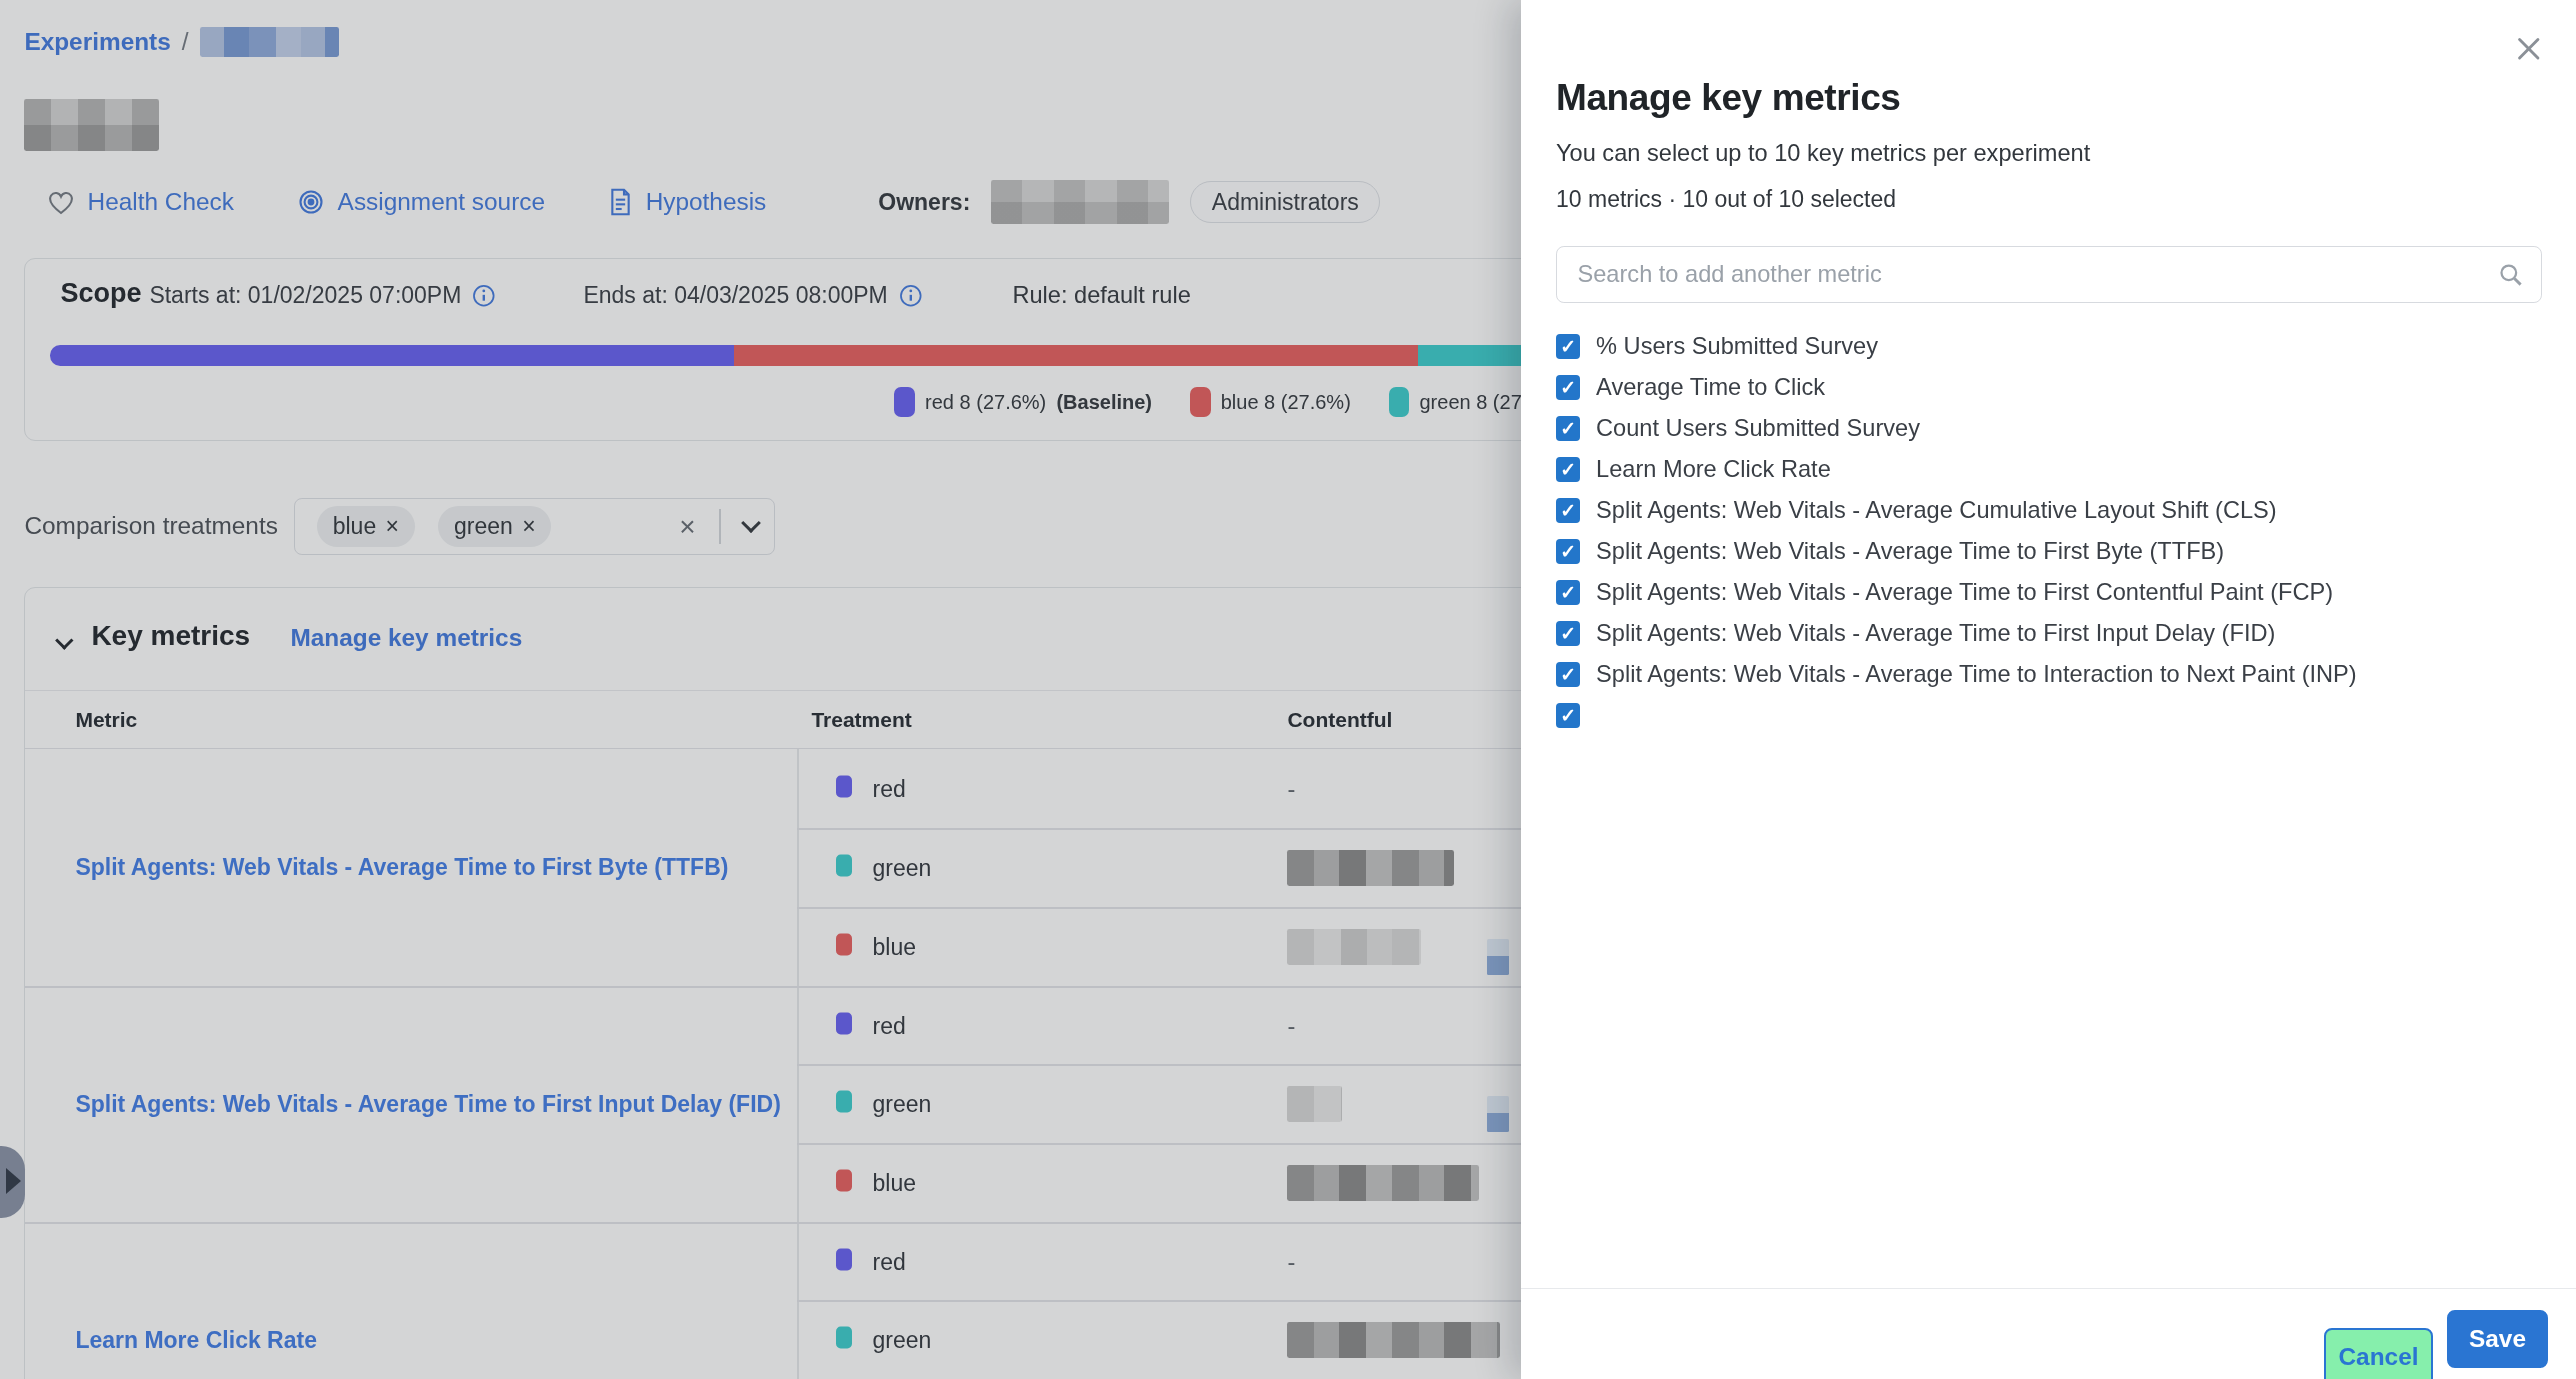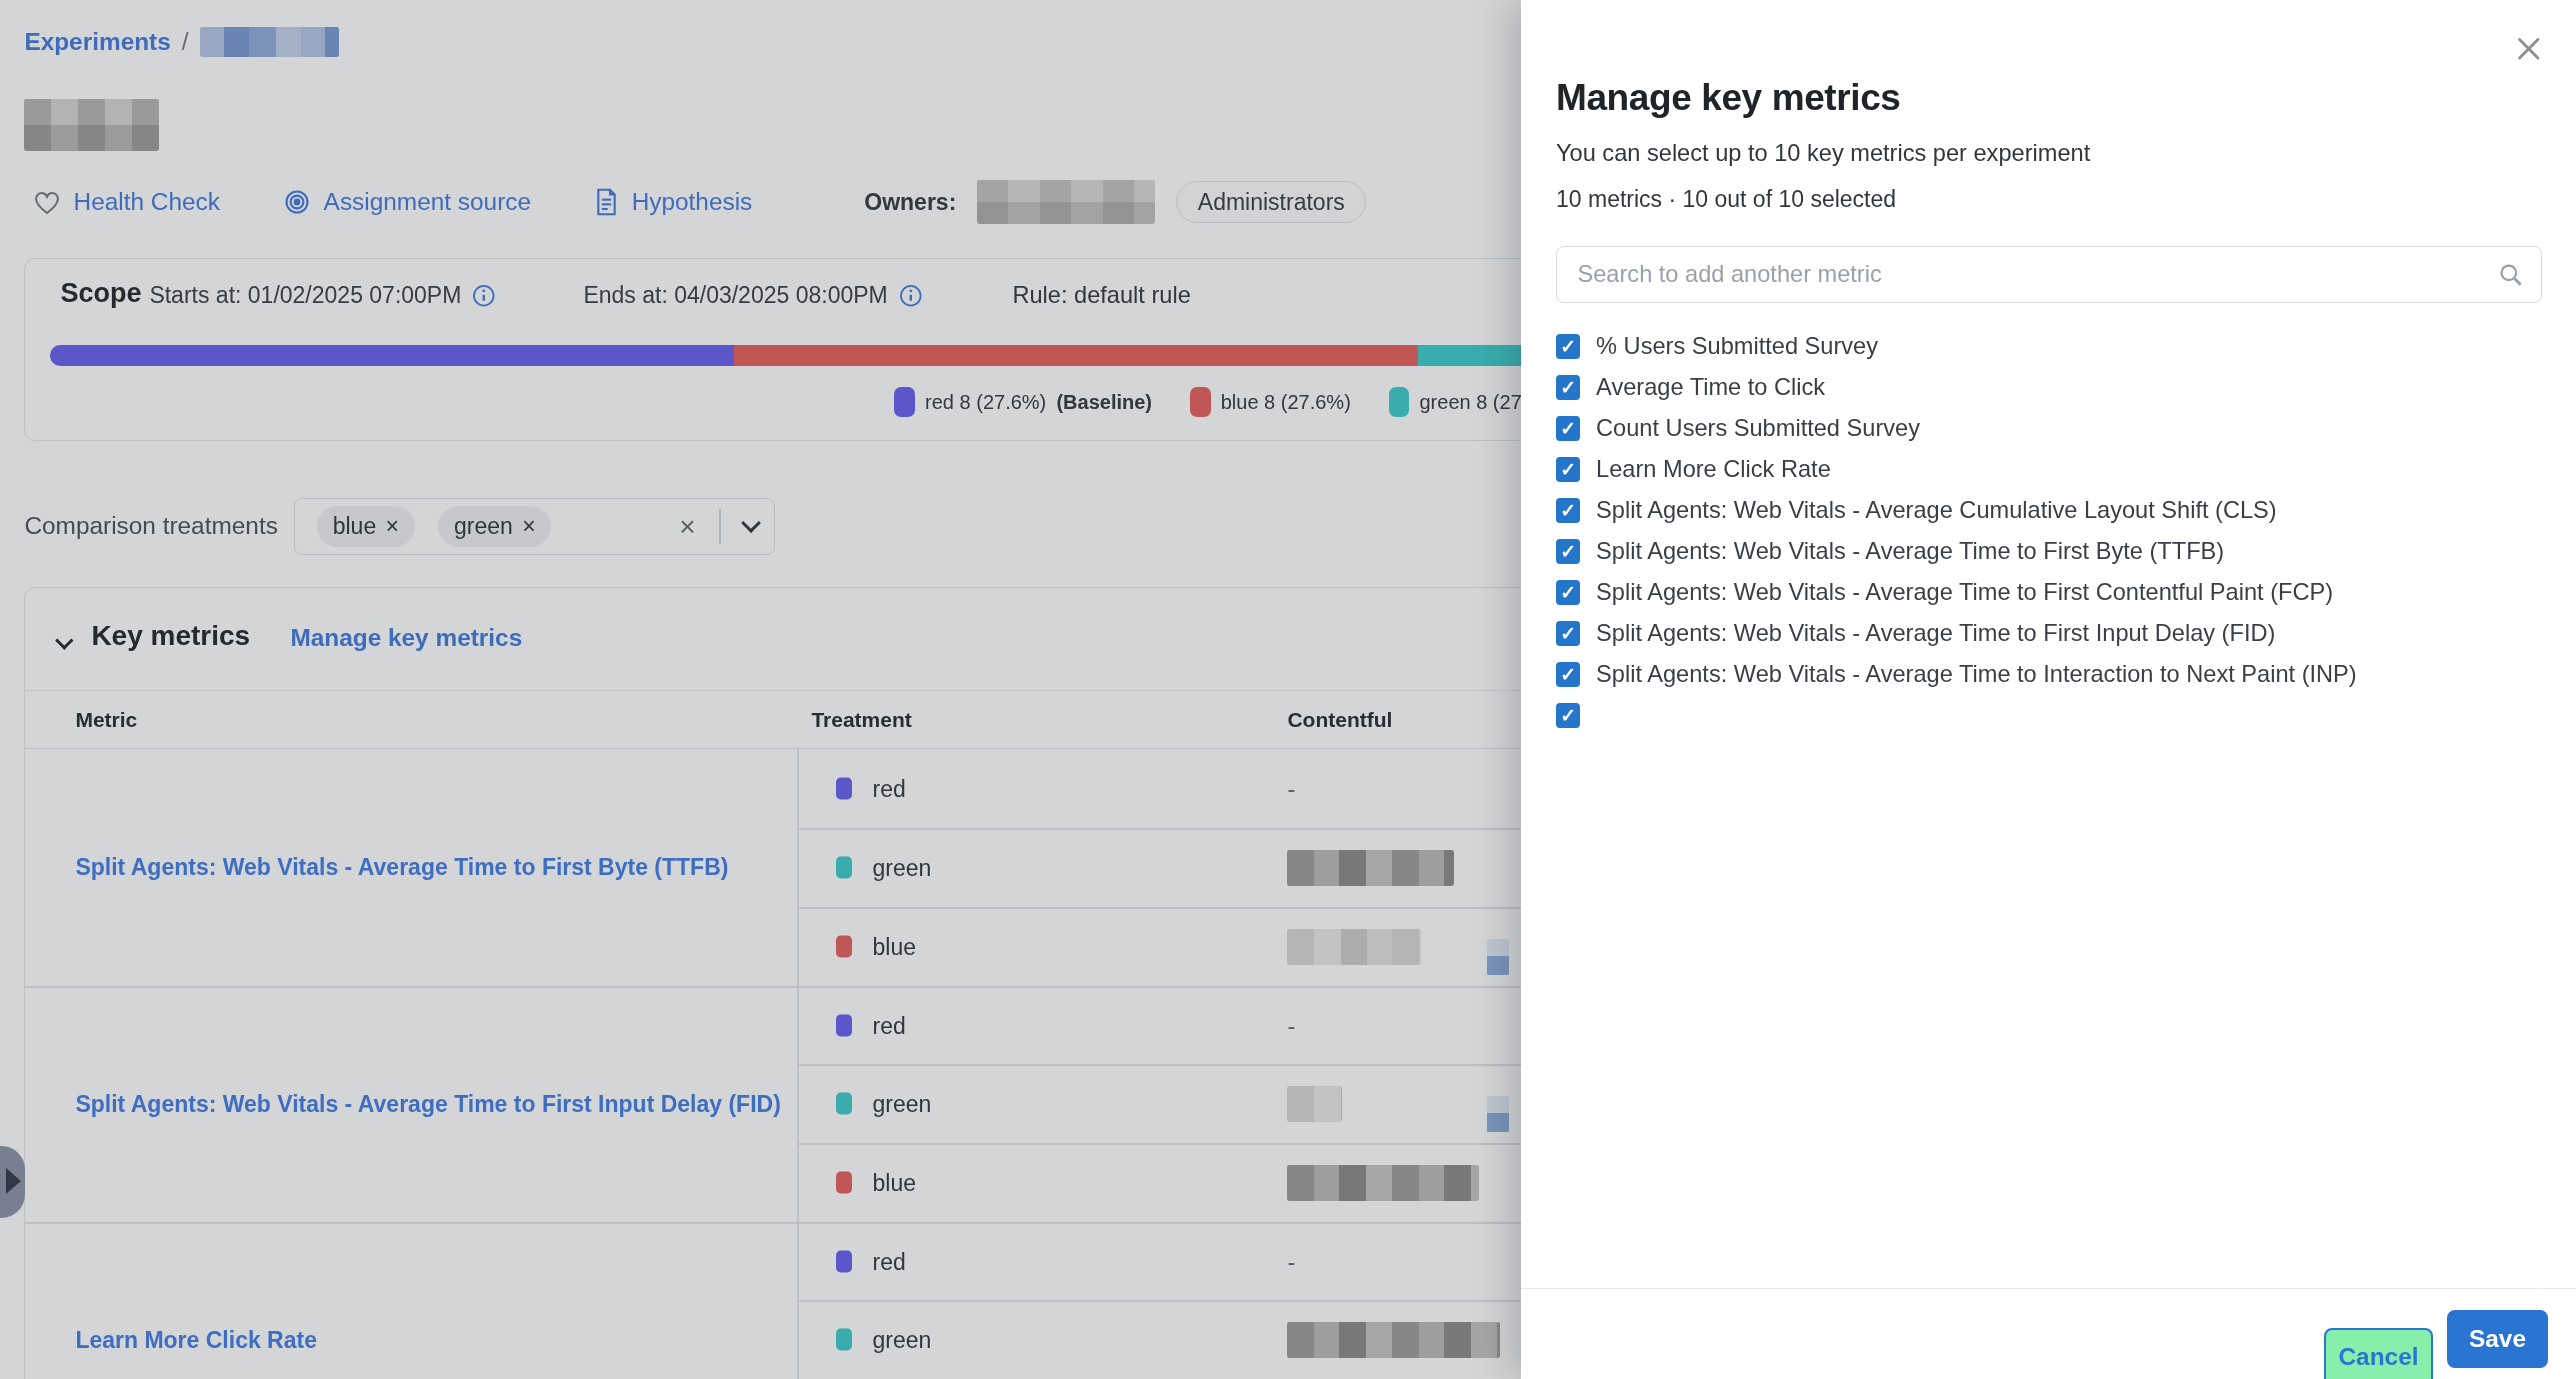--- a/index.html
+++ b/index.html
@@ -22,21 +22,21 @@
     width:139px; height:30px;
     background:repeating-linear-gradient(90deg,#b7c7e6 0 23.6px,#7e9ed6 23.6px 49px,#94aede 49px 76px,#c5d2ec 76px 101px);
   }
   .title-redact {
     left:24.4px; top:99px; width:135px; height:52px;
     background:
       repeating-linear-gradient(90deg, rgba(0,0,0,0.14) 0 27px, rgba(0,0,0,0) 27px 54px),
       repeating-linear-gradient(0deg, #b9b9b9 0 26px, #d6d6d6 26px 52px);
   }
 
-  .meta-row { left:33px; top:180px; display:flex; align-items:center; font-size:24.4px; }
+  .meta-row { left:47px; top:180px; display:flex; align-items:center; font-size:24.4px; }
   .meta-link { display:flex; align-items:center; gap:12.6px; color:#4a7fe0; font-weight:500; }
   .meta-gap1 { margin-left:63px; }
   .owners { display:flex; align-items:center; margin-left:112px; gap:21px; }
   .owners-label { color:#3c4147; font-weight:700; font-size:23px; }
   .owner-redact {
     width:178px; height:44px;
     background:
       repeating-linear-gradient(90deg, rgba(0,0,0,0.10) 0 31.5px, rgba(0,0,0,0) 31.5px 63px),
       repeating-linear-gradient(0deg, #c3c3c3 0 22px, #dadada 22px 44px);
   }
@@ -74,21 +74,21 @@
   .km-title { left:66px; top:31.5px; font-size:28px; font-weight:700; color:#2b3036; }
   .km-link { left:265px; top:36px; font-size:24.4px; font-weight:600; color:#4a7fe0; }
   .thead { left:0; top:102px; width:100%; height:59px; border-top:1.6px solid #e9ebee; border-bottom:1.6px solid #e3e5e9; }
   .th { position:absolute; top:50%; transform:translateY(-50%); font-size:21px; font-weight:700; color:#2f353c; }
   .vline { left:772px; top:161px; width:1.6px; height:705px; background:#e7e9ec; }
   .divider { position:absolute; height:1.6px; background:#e3e5e9; }
   .div-full { left:0; width:2528px; }
   .div-part { left:772px; width:1756px; }
   .metric-link { position:absolute; left:50px; transform:translateY(-50%); font-size:23px; font-weight:600; color:#4a82e7; max-width:709px; }
   .trow { position:absolute; left:772px; width:1756px; height:79px; }
-  .t-cell { position:absolute; left:39px; top:50%; transform:translateY(-50%); display:flex; align-items:center; gap:20.5px; font-size:23px; color:#3a3f46; }
+  .t-cell { position:absolute; left:39px; top:50%; transform:translateY(-50%); display:flex; align-items:flex-start; gap:20.5px; font-size:23px; color:#3a3f46; }
   .t-dot { width:15.7px; height:22px; border-radius:4.7px; }
   .dir-cell { position:absolute; left:490px; top:50%; transform:translateY(-50%); font-size:23.6px; color:#676d74; display:flex; align-items:center; }
   .dir-redact { height:36px; border-radius:2.4px; }
   .rd-dark { background:repeating-linear-gradient(90deg,#9f9f9f 0 27px,#bdbdbd 27px 52px,#8f8f8f 52px 79px,#c6c6c6 79px 105px); }
   .rd-light { background:repeating-linear-gradient(90deg,#d8d8d8 0 27px,#e9e9e9 27px 54px,#cfcfcf 54px 80px,#e2e2e2 80px 105px); }
   .blue-chip { position:absolute; width:22px; height:36px; background:linear-gradient(to bottom,#e4edf8 0 46%,#92b0dd 46% 100%); border-radius:1.6px; }
 
   .side-handle { left:0; top:1146px; width:25px; height:72px; background:#8e97ab; border-radius:0 23.6px 23.6px 0; }
   .side-handle .tri { position:absolute; left:5.5px; top:22px; width:0; height:0;
     border-top:13.4px solid transparent; border-bottom:13.4px solid transparent; border-left:15.7px solid #39414f; }

